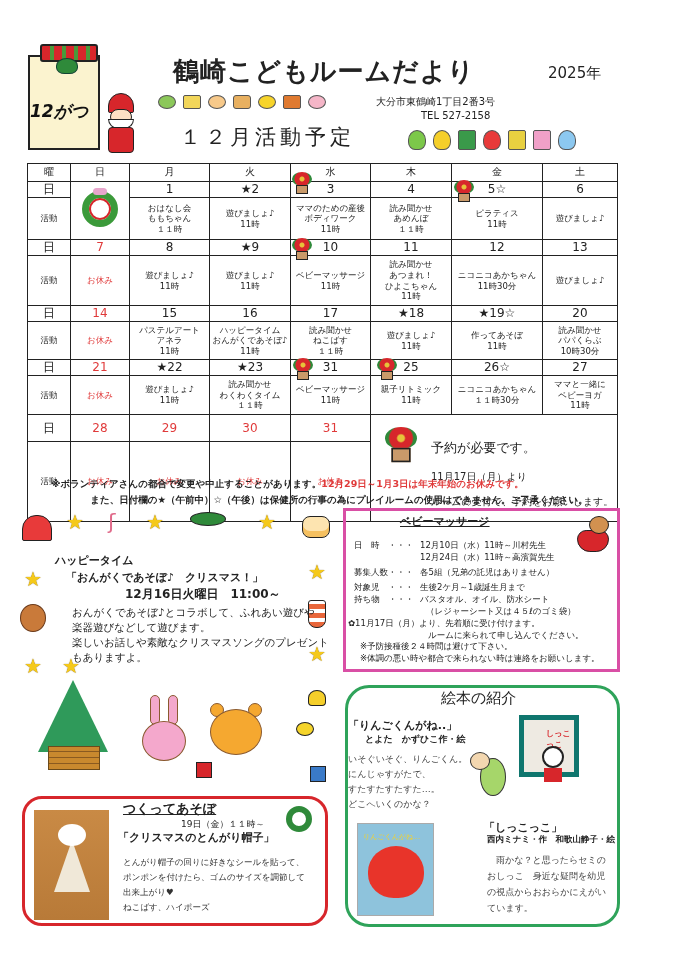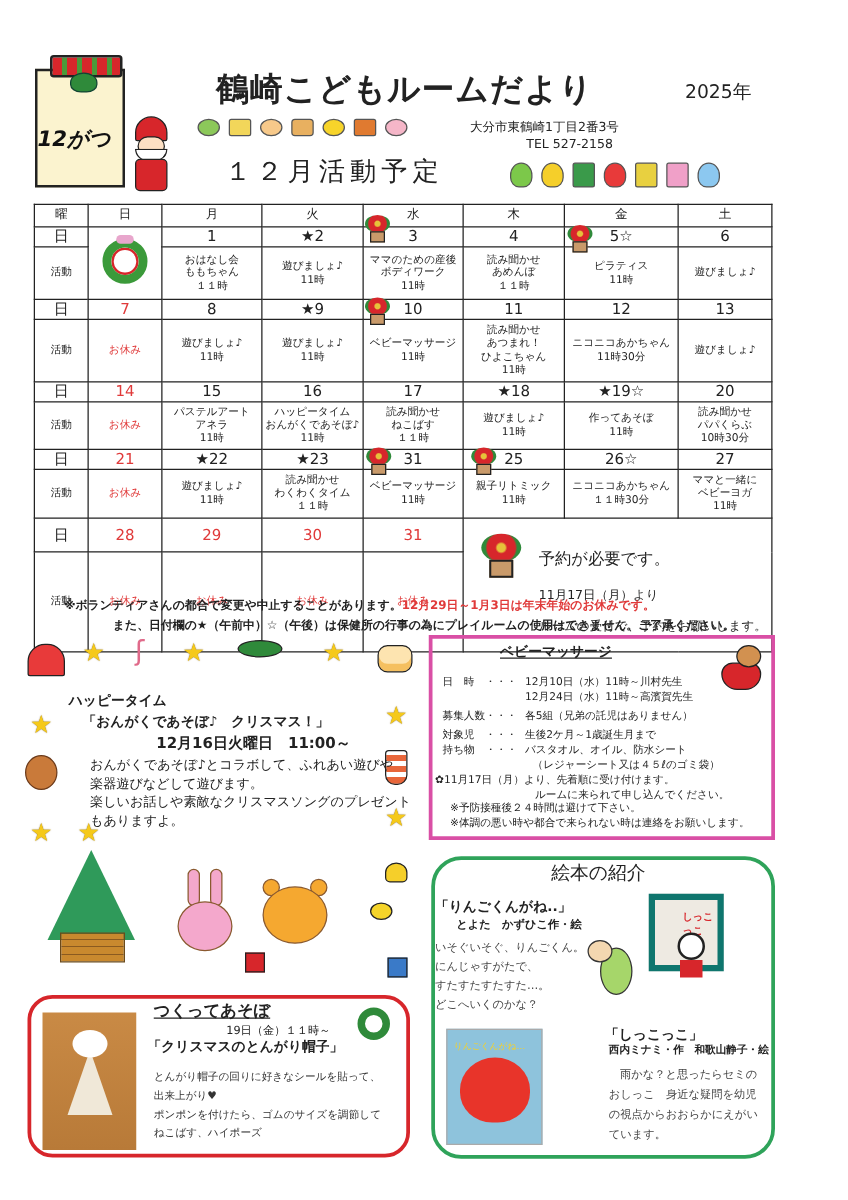--- a/index.html
+++ b/index.html
@@ -433,16 +433,16 @@
 <div class="abs tk-photo">
     <span class="cone"></span>
     <span class="pom"></span>
   </div>
 <div class="abs tk-title">つくってあそぼ</div>
 <div class="abs tk-date">19日（金）１１時～</div>
 <div class="abs tk-sub">「クリスマスのとんがり帽子」</div>
 <div class="abs tk-wreath"></div>
 <div class="abs tk-body">
   <span style="display:block">とんがり帽子の回りに好きなシールを貼って、</span>
+  <span style="display:block">ポンポンを付けたら、ゴムのサイズを調節して</span>
   <span style="display:block">出来上がり♥</span>
-  <span style="display:block">ポンポンを付けたら、ゴムのサイズを調節して</span>
   <span style="display:block">ねこばす、ハイポーズ</span>
 </div>
 
 </body></html>

